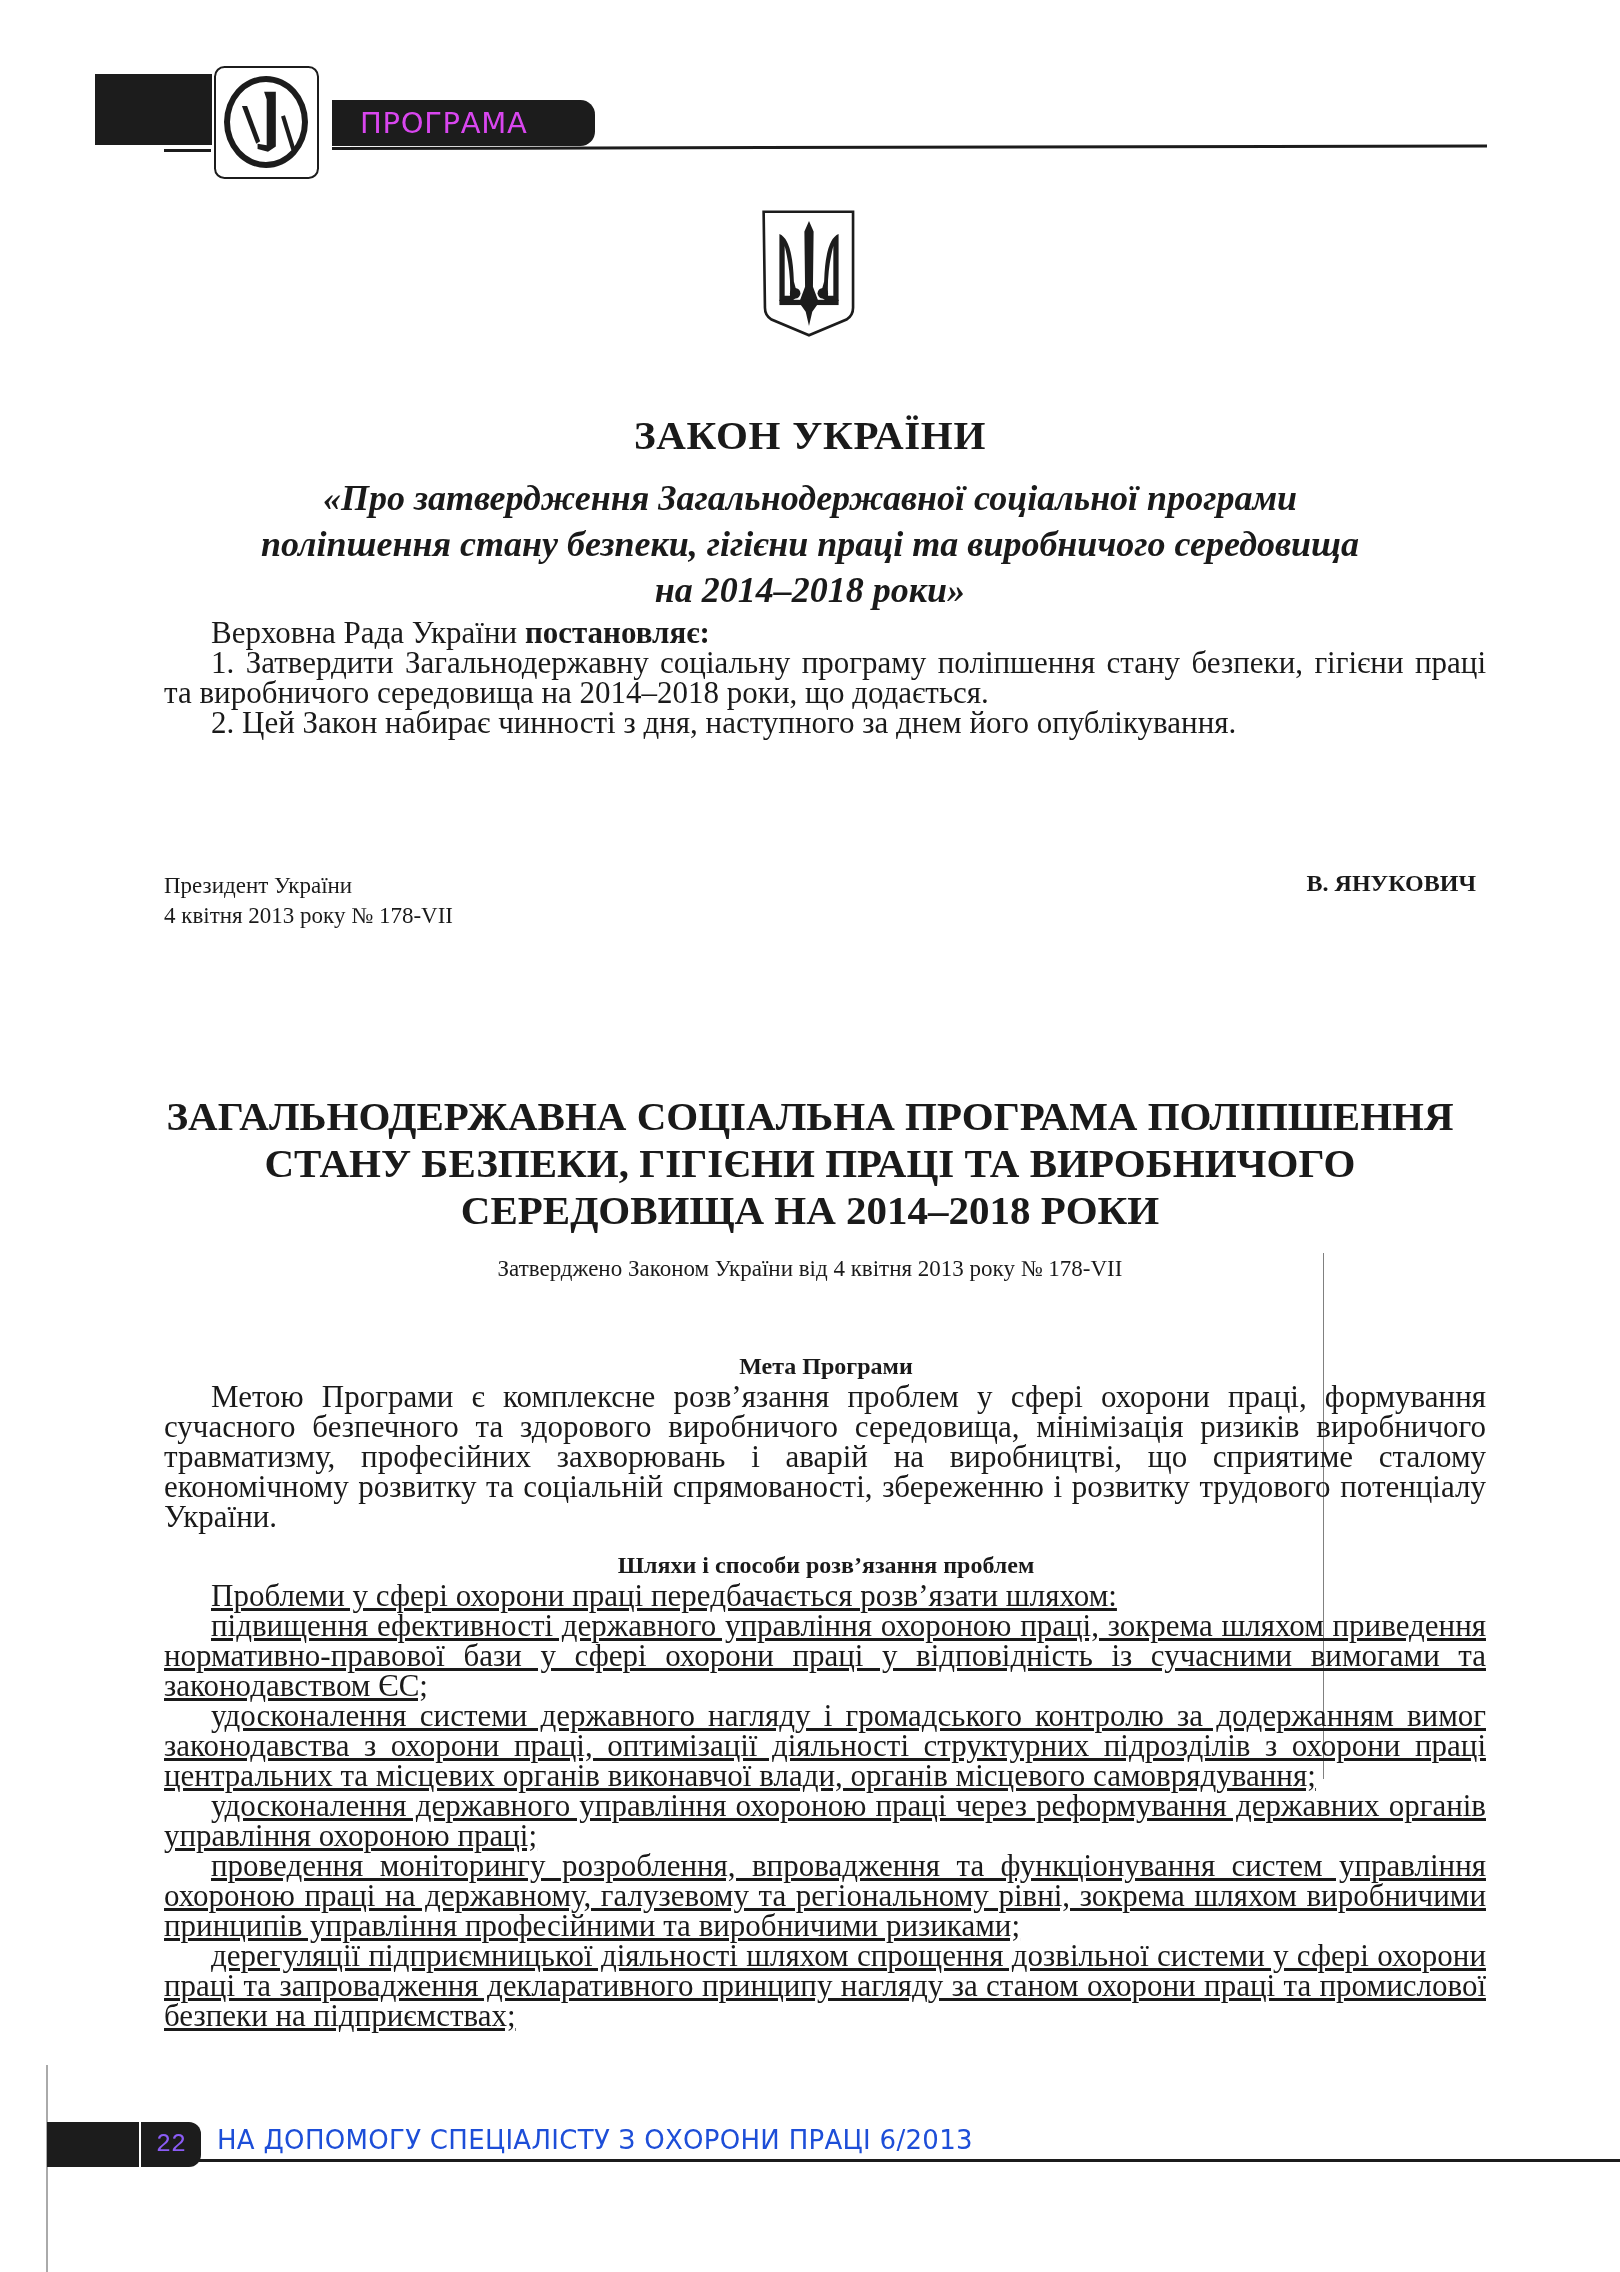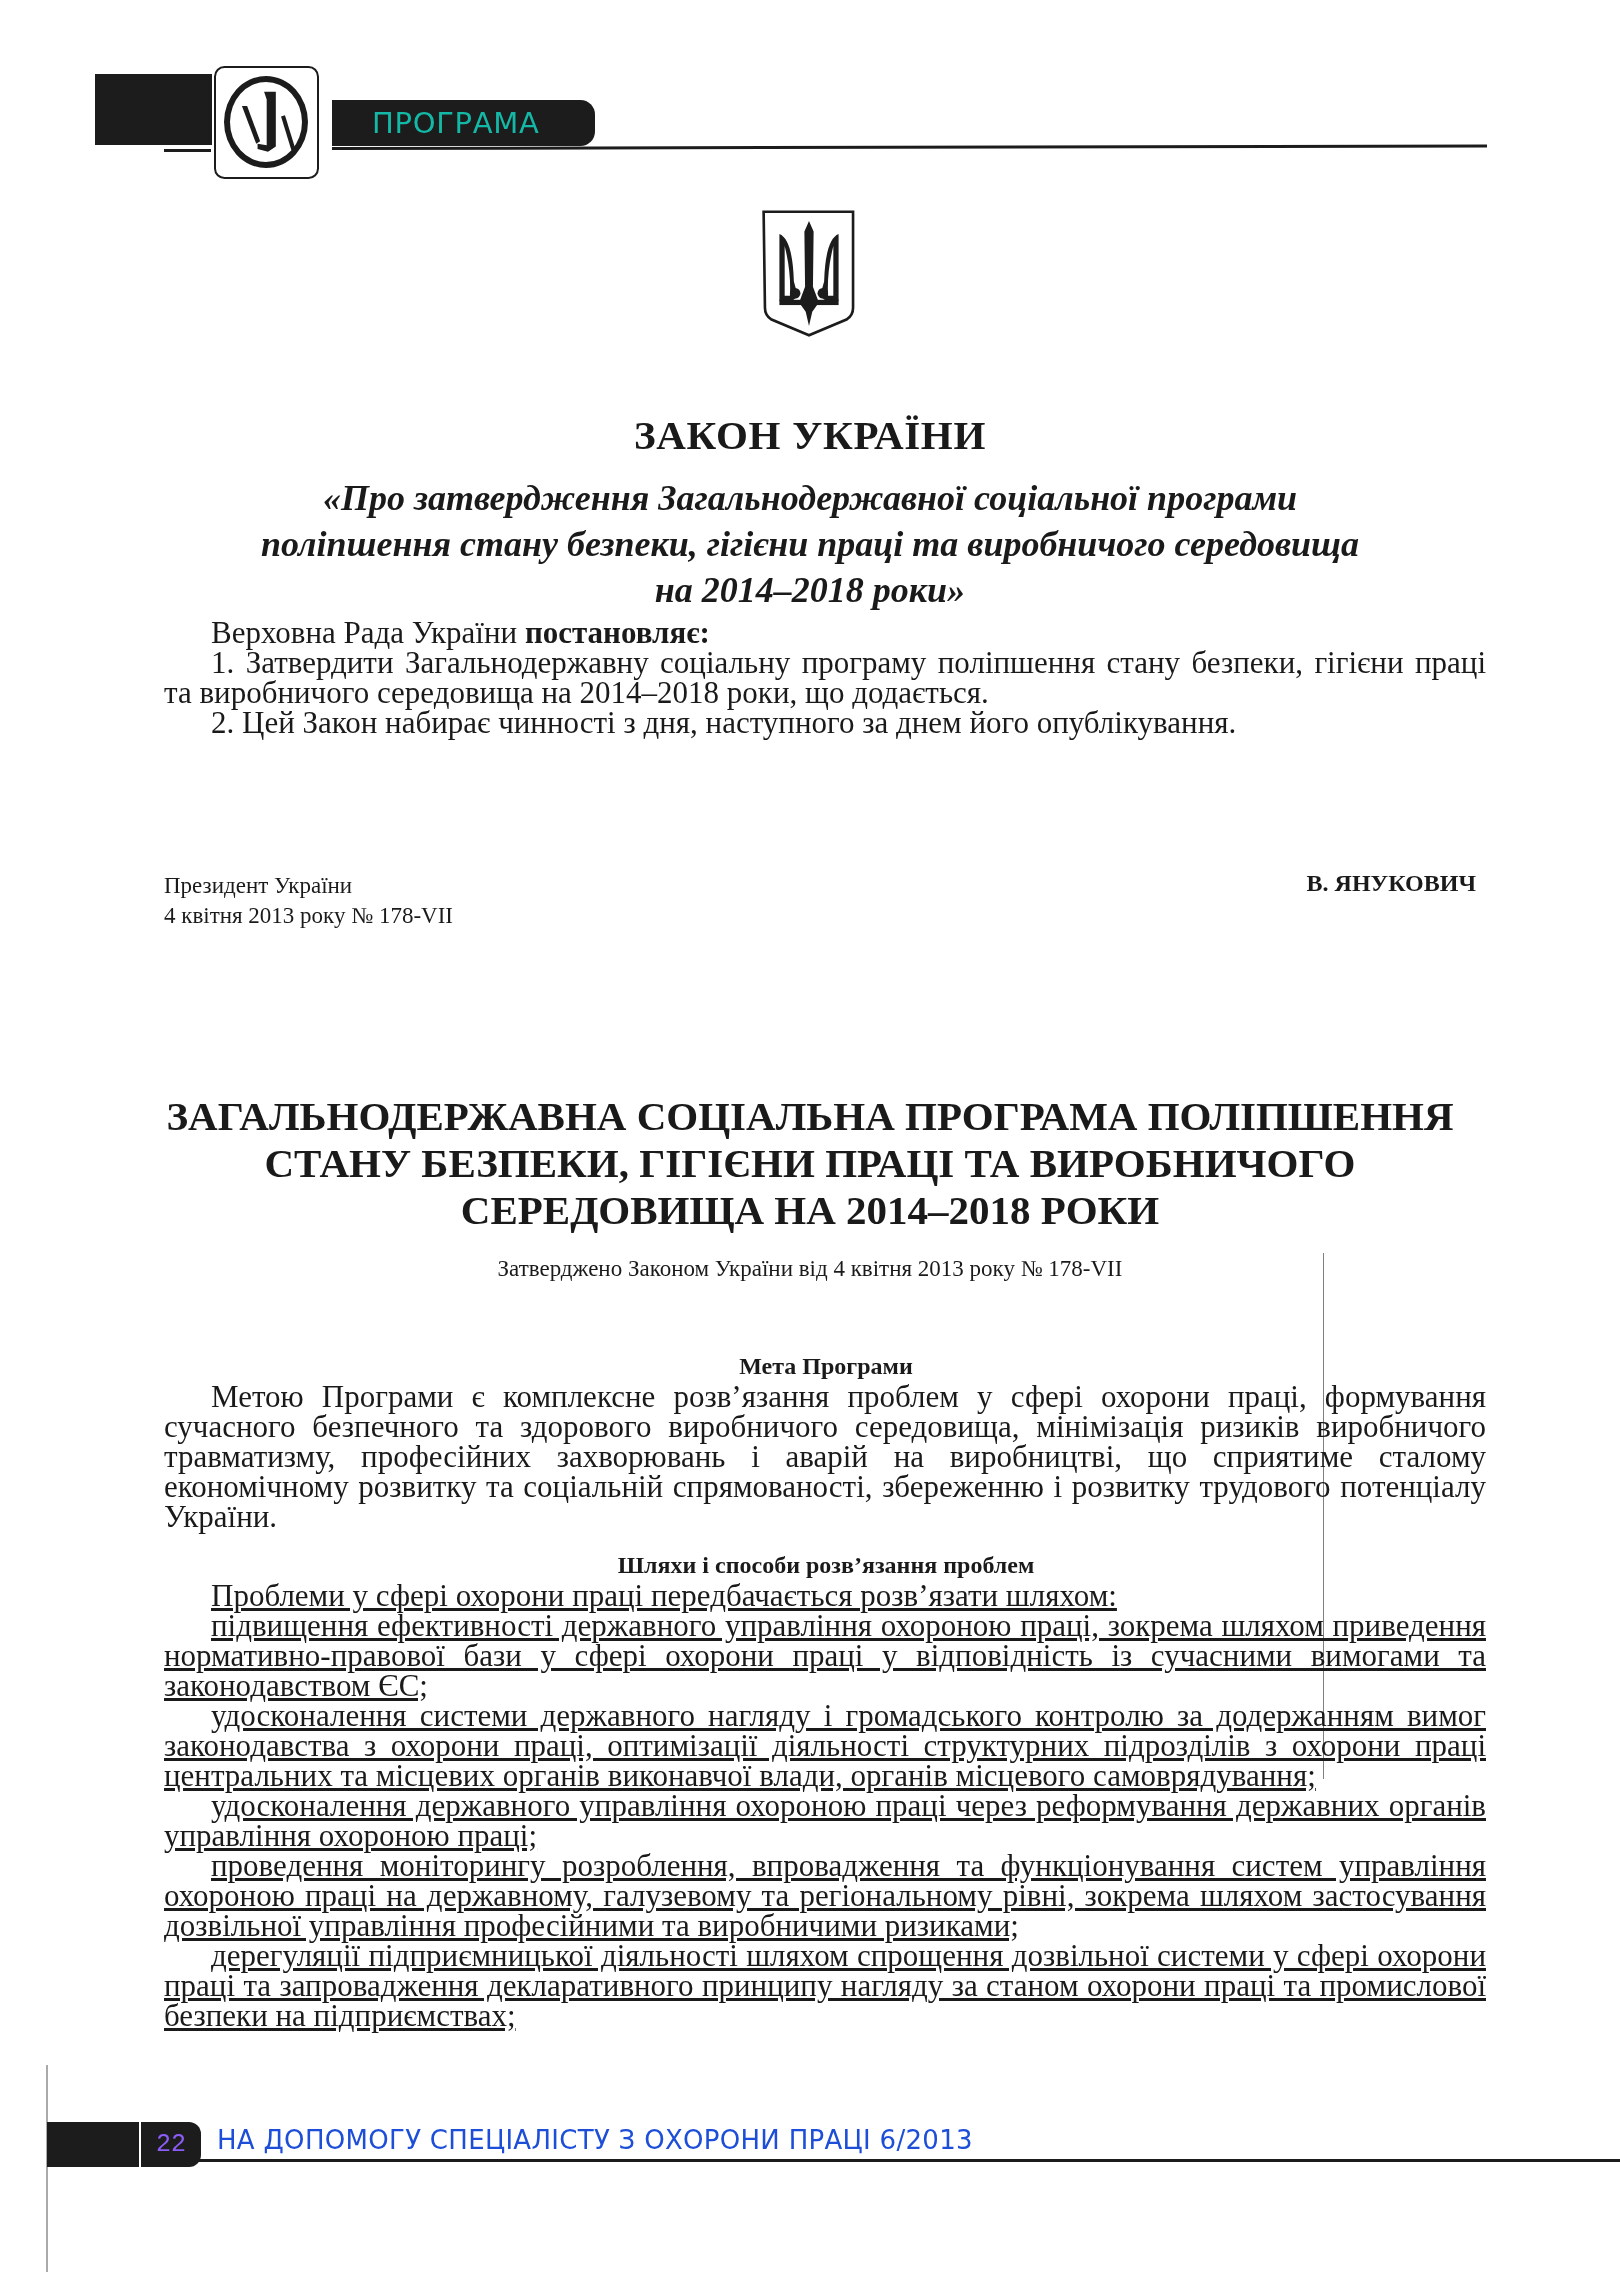--- a/index.html
+++ b/index.html
@@ -5,23 +5,23 @@
   html, body { margin:0; padding:0; background:#ffffff; }
   body { width:1620px; height:2273px; position:relative; overflow:hidden;
          font-family:"Liberation Serif","DejaVu Serif",serif; color:#1a1a1a; }
   .abs { position:absolute; }
 
   
   .hdr-bar-left { left:95px; top:74px; width:117px; height:71px; background:#1c1c1c; }
   .hdr-logo { left:214px; top:66px; width:105px; height:113px; border:2.6px solid #1c1c1c; border-radius:10.5px; background:#fff; box-sizing:border-box; }
   .hdr-logo .ring { position:absolute; left:8px; top:8px; width:84px; height:92px; border:6.6px solid #1c1c1c; border-radius:50%; box-sizing:border-box; }
   .hdr-logo svg { position:absolute; left:22.4px; top:18.4px; }
-  .hdr-pill { left:332px; top:100px; width:263px; height:46px; background:#1c1c1c; border-radius:0 14.5px 14.5px 0; color:#14b8a6;
+  .hdr-pill { left:332px; top:100px; width:263px; height:46px; background:#1c1c1c; border-radius:0 14.5px 14.5px 0; color:#d946ef;
               font-family:"DejaVu Sans","Liberation Sans",sans-serif; font-size:29px; letter-spacing:0.7px;
-              display:flex; align-items:center; padding-left:40px; box-sizing:border-box; }
+              display:flex; align-items:center; padding-left:28px; box-sizing:border-box; }
   .hdr-rule-l { left:164px; top:149px; width:47px; height:3.3px; background:#1c1c1c; }
   .hdr-rule-r { left:332px; top:147px; width:1155px; height:2.6px; background:#1c1c1c; transform:rotate(-0.12deg); transform-origin:left; }
 
   
   .emblem { left:761px; top:209px; }
 
   .center { left:0; width:1620px; text-align:center; }
   .h-law { top:411px; font-size:41px; font-weight:bold; letter-spacing:0.7px; }
   .h-title { font-size:36px; font-weight:bold; line-height:46px; top:475px;font-style:italic; }
 
@@ -106,21 +106,21 @@
 <div class="abs para" style="top:1382px;">
   <p>Метою Програми є комплексне розв’язання проблем у сфері охорони праці, формування сучасного безпечного та здорового виробничого середовища, мінімізація ризиків виробничого травматизму, професійних захворювань і аварій на виробництві, що сприятиме сталому економічному розвитку та соціальній спрямованості, збереженню і розвитку трудового потенціалу України.</p>
 </div>
 
 <div class="abs center sec-h" style="top:1552px;">Шляхи і способи розв’язання проблем</div>
 <div class="abs para" style="top:1581px;text-decoration:underline;">
   <p>Проблеми у сфері охорони праці передбачається розв’язати шляхом:</p>
   <p>підвищення ефективності державного управління охороною праці, зокрема шляхом приведення нормативно-правової бази у сфері охорони праці у відповідність із сучасними вимогами та законодавством ЄС;</p>
   <p>удосконалення системи державного нагляду і громадського контролю за додержанням вимог законодавства з охорони праці, оптимізації діяльності структурних підрозділів з охорони праці центральних та місцевих органів виконавчої влади, органів місцевого самоврядування;</p>
   <p>удосконалення державного управління охороною праці через реформування державних органів управління охороною праці;</p>
-  <p>проведення моніторингу розроблення, впровадження та функціонування систем управління охороною праці на державному, галузевому та регіональному рівні, зокрема шляхом застосування дозвільної управління професійними та виробничими ризиками;</p>
+  <p>проведення моніторингу розроблення, впровадження та функціонування систем управління охороною праці на державному, галузевому та регіональному рівні, зокрема шляхом виробничими принципів управління професійними та виробничими ризиками;</p>
   <p>дерегуляції підприємницької діяльності шляхом спрощення дозвільної системи у сфері охорони праці та запровадження декларативного принципу нагляду за станом охорони праці та промислової безпеки на підприємствах;</p>
 </div>
 
 <div class="abs scan-edge"></div>
 <div class="abs ftr-bar"></div>
 <div class="abs ftr-num">22</div>
 <div class="abs ftr-text">НА ДОПОМОГУ СПЕЦІАЛІСТУ З ОХОРОНИ ПРАЦІ  6/2013</div>
 <div class="abs ftr-rule"></div>
 
 

